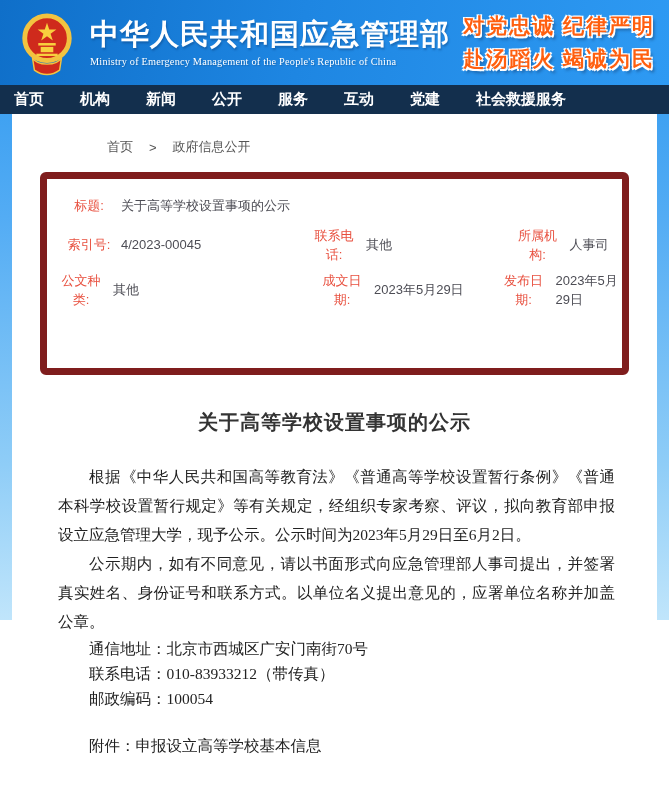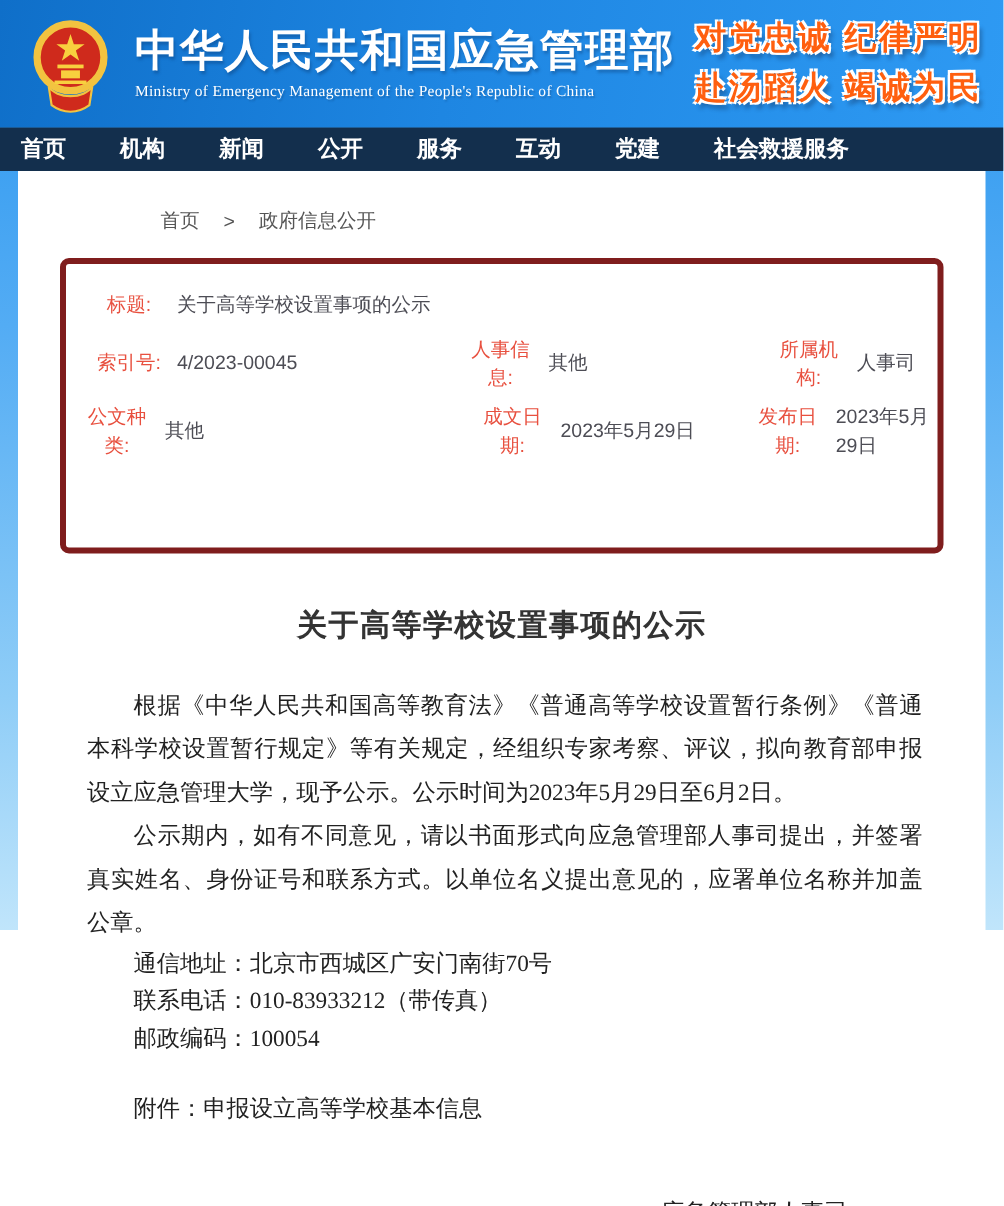--- a/index.html
+++ b/index.html
@@ -21,21 +21,21 @@
   .main-nav { height:29px; background:#132f4d; display:flex; align-items:center; gap:36px; padding-left:14px; }
   .nav-item { color:#fff; font-size:15px; font-weight:bold; white-space:nowrap; cursor:pointer; }
 
   
   .card { margin:0 12px; background:#fff; height:684px; }
 
   .breadcrumb { padding:24px 0 0 95px; font-size:13px; color:#555; display:flex; gap:16px; align-items:center; }
   .breadcrumb .crumb { cursor:pointer; }
 
   
-  .meta-box { margin:16px 28px 0; border:4px solid #7f1d1d; border-radius:6px; padding:10px 0 10px; background:#fff; }
+  .meta-box { margin:16px 28px 0; border:7px solid #7f1d1d; border-radius:6px; padding:10px 0 10px; background:#fff; }
   .meta-row-full { display:flex; align-items:center; min-height:34px; padding-left:18px; }
   .meta-grid { display:grid; grid-template-columns:44% 34% 22%; }
   .meta-cell { display:flex; align-items:center; min-height:45px; }
   .meta-cell.c1 { padding-left:18px; }
   .meta-cell.c2 { padding-left:4px; }
   .meta-cell.c3 { padding-left:10px; }
   .m-lbl { width:48px; flex-shrink:0; text-align:center; color:#e8503f; font-size:13px; line-height:1.45; word-break:break-all; }
   .m-val { margin-left:8px; font-size:13px; color:#4d4d55; line-height:1.4; }
 
   
@@ -95,21 +95,21 @@
       <div class="meta-row-full">
         <span class="m-lbl">标题:</span>
         <span class="m-val">关于高等学校设置事项的公示</span>
       </div>
       <div class="meta-grid">
         <div class="meta-cell c1">
           <span class="m-lbl">索引号:</span>
           <span class="m-val">4/2023-00045</span>
         </div>
         <div class="meta-cell c3">
-          <span class="m-lbl">人事信息:</span>
+          <span class="m-lbl">联系电话:</span>
           <span class="m-val">其他</span>
         </div>
         <div class="meta-cell c1">
           <span class="m-lbl">所属机构:</span>
           <span class="m-val">人事司</span>
         </div>
         <div class="meta-cell c3">
           <span class="m-lbl">公文种类:</span>
           <span class="m-val">其他</span>
         </div>

